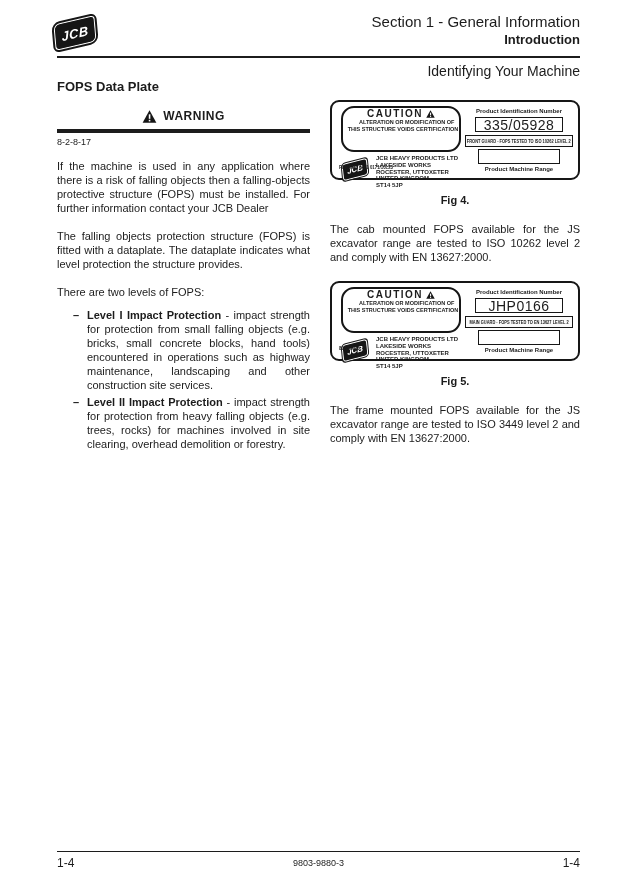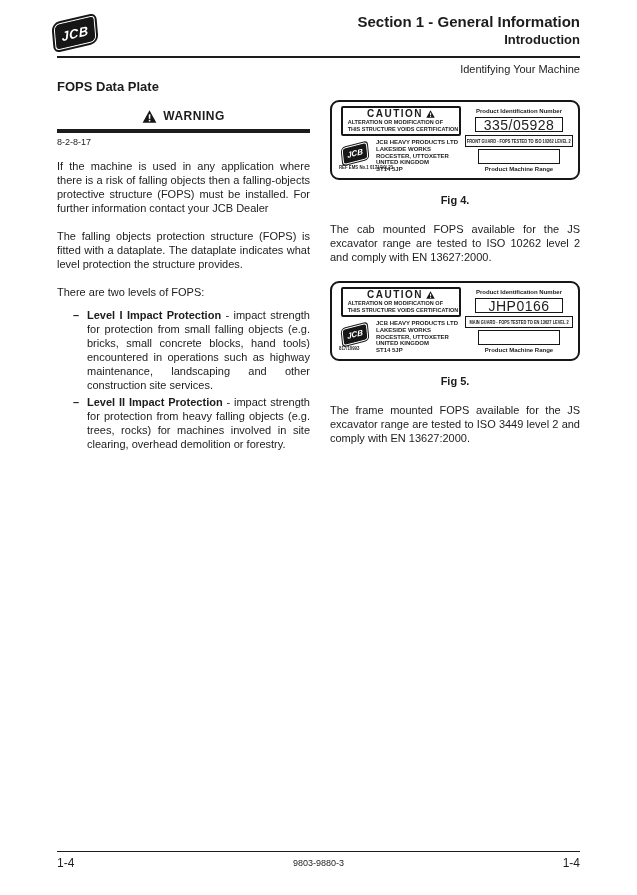--- a/index.html
+++ b/index.html
@@ -12,24 +12,24 @@
   .logo-wrap { position:absolute; left:50px; top:14px; width:56px; height:42px; }
   .logo {
     width:40px; height:24px; background:#161616; border:1px solid #fff;
     outline:2px solid #161616; border-radius:6px 4px 6px 4px;
     transform:rotate(-13deg) skewX(-8deg);
     display:flex; align-items:center; justify-content:center;
     color:#fff; font-weight:bold; font-style:italic; font-size:13px; letter-spacing:.5px;
     margin:6px 0 0 4px;
   }
   .header-titles { position:absolute; top:13px; right:57px; text-align:right; line-height:1.25; }
-  .h-section { font-size:15px; font-weight:bold; }
+  .h-section { font-size:15px; font-weight:normal; }
   .h-sub { font-size:13px; font-weight:bold; }
   .header-rule { position:absolute; left:57px; right:57px; top:56px; height:2px; background:#1c1c1c; }
-  .breadcrumb { position:absolute; top:63px; right:57px; font-size:11px; }
+  .breadcrumb { position:absolute; top:63px; right:57px; font-size:14px; }
 
   
   .left-col { position:absolute; left:57px; top:80px; width:253px; font-size:11px; line-height:14px; }
   .fops-heading { font-size:13px; font-weight:bold; margin:0 0 12px; }
   .warning-box { margin:0 0 10px; }
   .warning-title { display:flex; align-items:center; justify-content:center; gap:6px;
     font-size:12px; font-weight:bold; padding:3px 0 6px; letter-spacing:.5px; }
   .rule2 { height:2px; background:#1c1c1c; }
   .warning-body { font-weight:bold; text-align:justify; padding:3px 0 4px; }
   .warning-code { font-size:9px; padding-top:2px; }
@@ -39,22 +39,22 @@
   .dash { position:absolute; left:16px; top:0; font-weight:bold; }
   .lead { font-weight:bold; }
 
   
   .right-col { position:absolute; left:330px; top:100px; width:250px; font-size:11px; line-height:14px; }
   .plate {
     border:2px solid #161616; border-radius:9px; height:80px; box-sizing:border-box;
     display:flex; padding:4px 5px; background:#fff;
   }
   .plate-left { width:138px; position:relative; display:flex; flex-direction:column; }
-  .caution-box { border:2px solid #161616; border-radius:2px; width:116px; margin:0 auto;
-    text-align:left; padding:1px 0 2px; }
+  .caution-box { border:2px solid #161616; border-radius:13px; width:116px; margin:0 auto;
+    text-align:right; padding:1px 0 18px; }
   .caution-title { font-size:10px; font-weight:bold; letter-spacing:1.5px;
     display:flex; align-items:center; justify-content:center; gap:3px; line-height:10px; }
   .caution-line { display:block; font-size:6px; font-weight:bold; line-height:6.5px;
     white-space:nowrap; transform:scaleX(.92); transform-origin:center; }
   .plate-left-row { display:flex; margin-top:3px; align-items:flex-start; }
   .plate-logo {
     width:24px; height:15px; background:#161616; border:1px solid #fff; outline:1.5px solid #161616;
     border-radius:4px 3px 4px 3px; transform:rotate(-14deg) skewX(-8deg);
     display:flex; align-items:center; justify-content:center;
     color:#fff; font-weight:bold; font-style:italic; font-size:8px;

